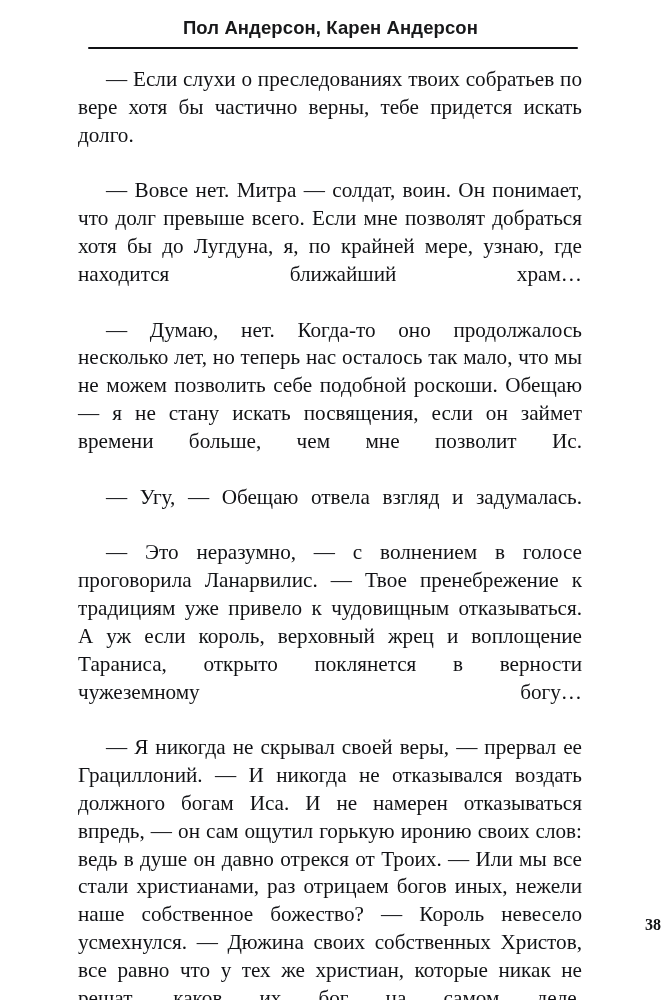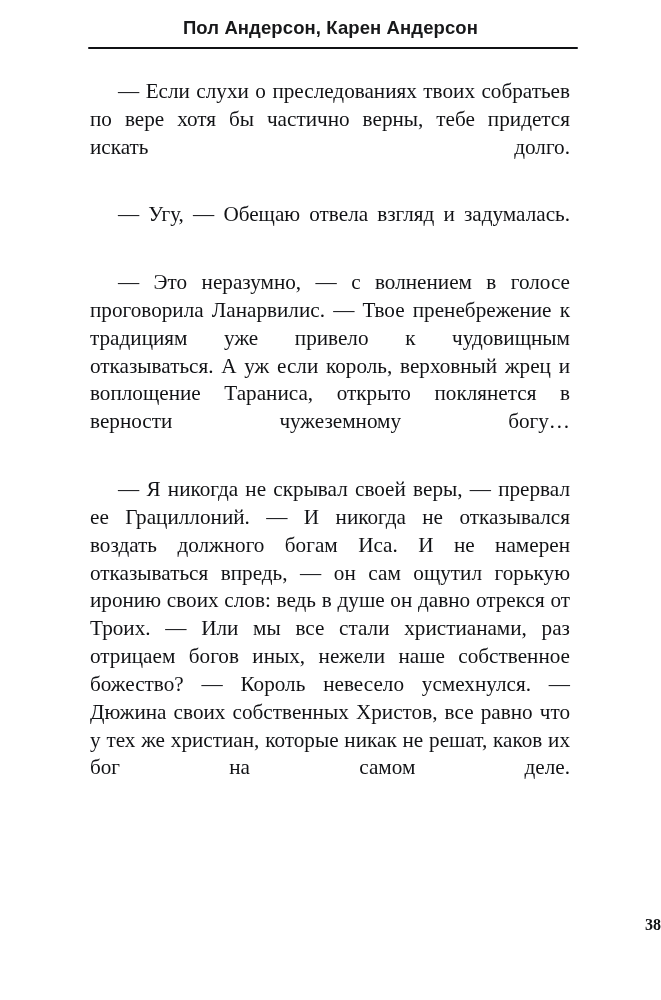--- a/index.html
+++ b/index.html
@@ -54,21 +54,21 @@
     font-size: 21.2px;
     line-height: 27.85px;
     color: #111215;
     text-align: justify;
     text-justify: inter-word;
     -webkit-hyphens: manual;
     hyphens: manual;
   }
 
   .para {
-    margin: 12px;
+    margin: 0;
     text-indent: 28px;
     text-align: justify;
   }
 
   
   .para:after {
     content: "";
     display: inline-block;
     width: 100%;
   }
@@ -90,20 +90,22 @@
 <body>
 
 <div class="page">
 
   <div class="running-head">Пол Андерсон, Карен Андерсон</div>
 
   <div class="head-rule"></div>
 
   <div class="textblock">
     <p class="para">— Если слухи о преследованиях твоих собратьев по вере хотя бы частично верны, тебе придется искать долго.</p>
+    <p class="para">— Вовсе нет. Митра — солдат, воин. Он понимает, что долг превыше всего. Если мне позволят добраться хотя бы до Лугдуна, я, по крайней мере, узнаю, где находится ближайший храм…</p>
+    <p class="para">— Думаю, нет. Когда-то оно продолжалось несколько лет, но теперь нас осталось так мало, что мы не можем позволить себе подобной роскоши. Обещаю — я не стану искать посвящения, если он займет времени больше, чем мне позволит Ис.</p>
     <p class="para">— Угу, — Обещаю отвела взгляд и задумалась.</p>
     <p class="para">— Это неразумно, — с волнением в голосе проговорила Ланарвилис. — Твое пренебрежение к традициям уже привело к чудовищным отказываться. А уж если король, верховный жрец и воплощение Тараниса, открыто поклянется в верности чужеземному богу…</p>
     <p class="para">— Я никогда не скрывал своей веры, — прервал ее Грациллоний. — И никогда не отказывался воздать должного богам Иса. И не намерен отказываться впредь, — он сам ощутил горькую иронию своих слов: ведь в душе он давно отрекся от Троих. — Или мы все стали христианами, раз отрицаем богов иных, нежели наше собственное божество? — Король невесело усмехнулся. — Дюжина своих собственных Христов, все равно что у тех же христиан, которые никак не решат, каков их бог на самом деле.</p>
   </div>
 
   <div class="folio">38</div>
 
 </div>
 
 </body></html>

